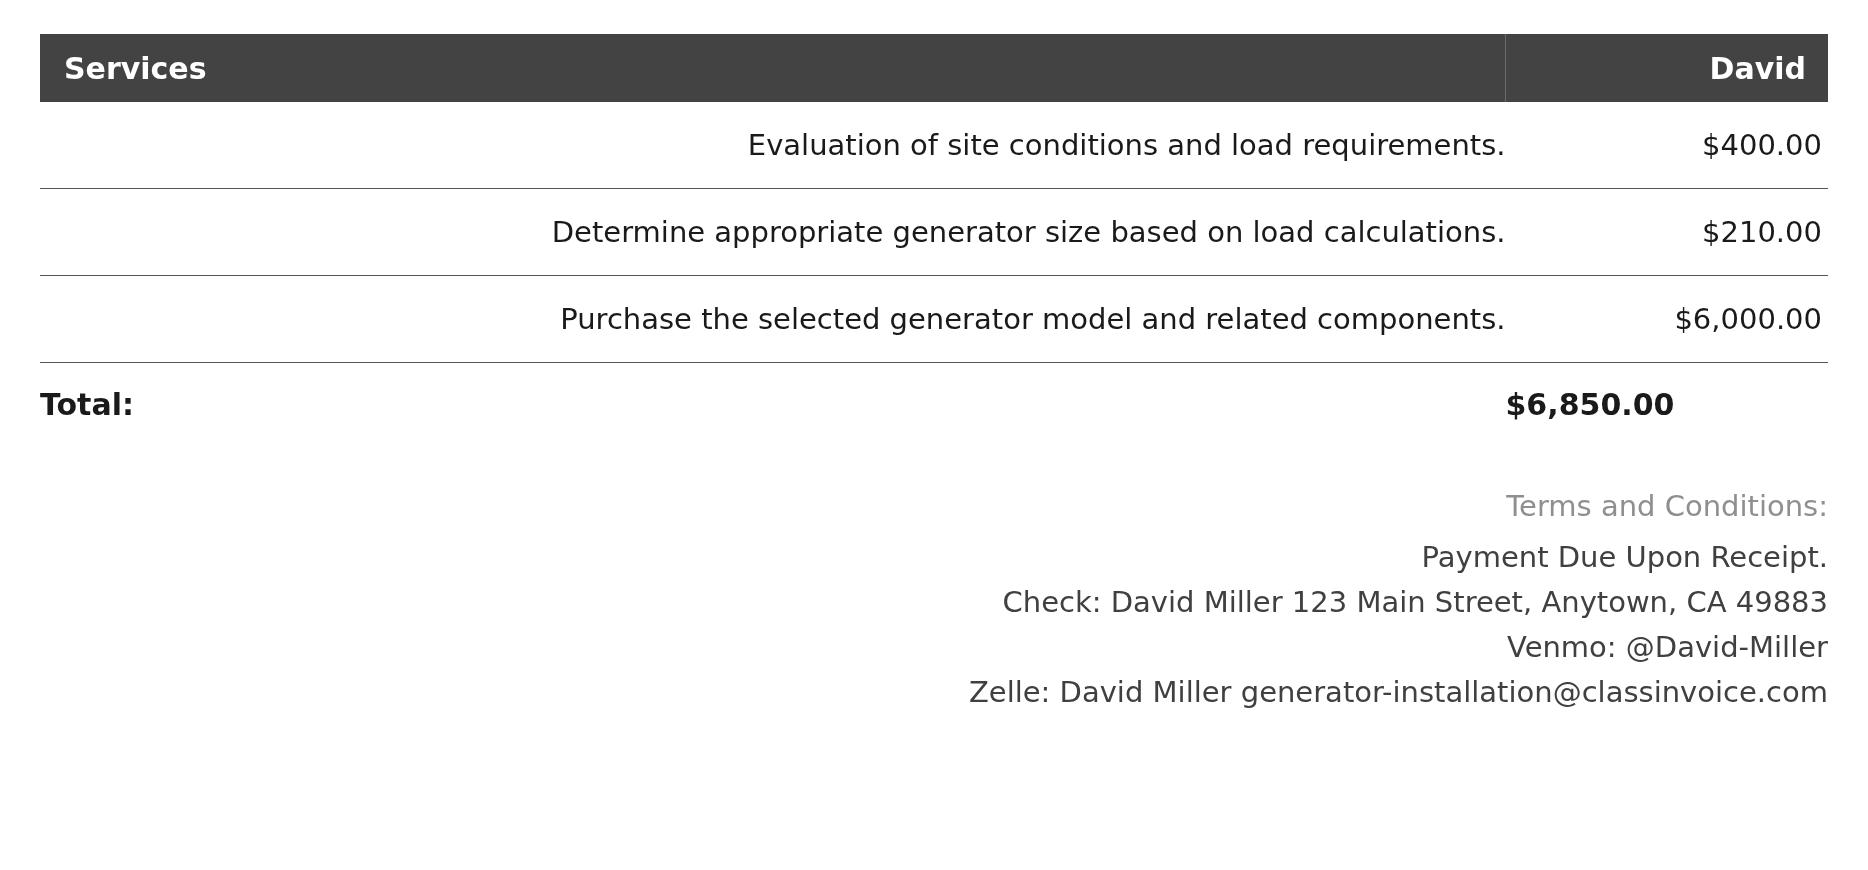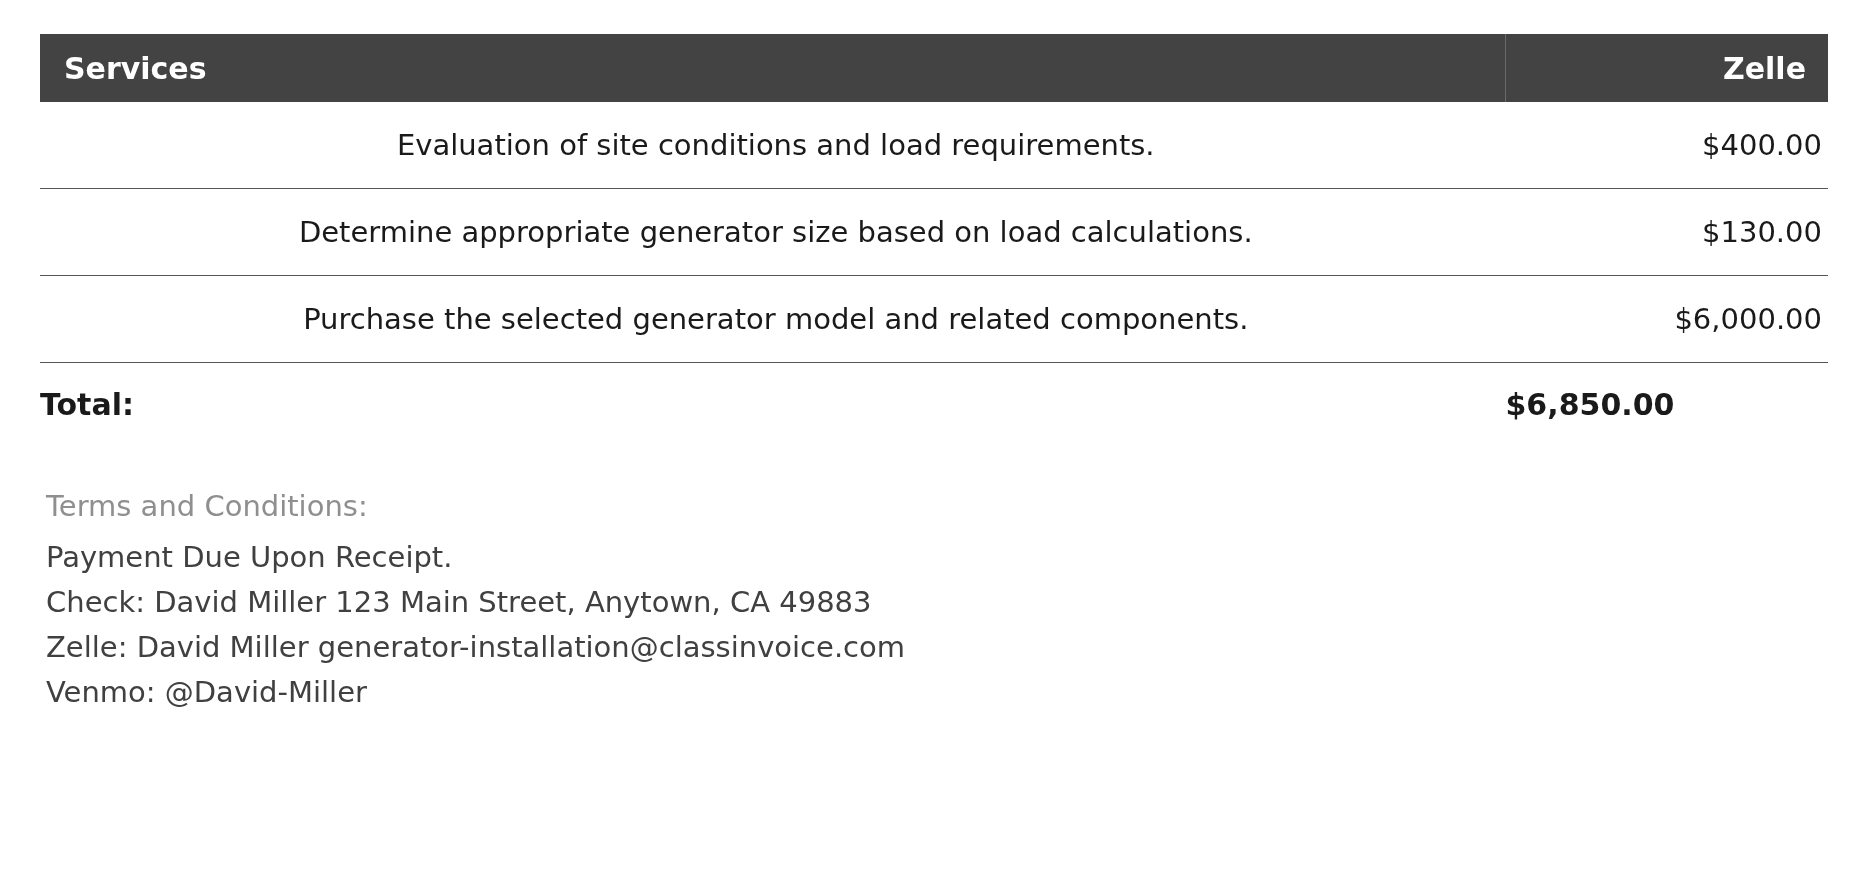--- a/index.html
+++ b/index.html
@@ -52,21 +52,21 @@
     width: 300px;
   }
   tbody td {
     font-size: 29px;
     font-weight: normal;
     height: 86px;
     vertical-align: middle;
     border-bottom: 1.5px solid #555555;
   }
   tbody td.desc {
-    text-align: center;
+    text-align: right;
     padding-left: 6px;
   }
   tbody td.price {
     text-align: right;
     padding-right: 6px;
   }
   tr.total-row td {
     border-bottom: none;
     height: 82px;
     font-weight: bold;
@@ -77,20 +77,21 @@
     padding-right: 26px;
   }
   tr.total-row td.total-value {
     padding-right: 6px;
   }
 
   
   .terms {
     margin-top: 44px;
     padding-left: 6px;
+    text-align: right;
   }
   .terms-title {
     font-size: 29px;
     color: #8f8f8f;
     margin-bottom: 12px;
   }
   .terms-line {
     font-size: 29px;
     color: #404040;
     line-height: 1.55;
@@ -98,44 +99,44 @@
 </style>
 </head>
 <body>
 
 <div class="page">
 
   <table class="services-table">
     <thead>
       <tr>
         <th class="col-service">Services</th>
-        <th class="col-price">Zelle</th>
+        <th class="col-price">David</th>
       </tr>
     </thead>
     <tbody>
       <tr>
         <td class="desc">Evaluation of site conditions and load requirements.</td>
         <td class="price">$400.00</td>
       </tr>
       <tr>
         <td class="desc">Determine appropriate generator size based on load calculations.</td>
-        <td class="price">$130.00</td>
+        <td class="price">$210.00</td>
       </tr>
       <tr>
         <td class="desc">Purchase the selected generator model and related components.</td>
         <td class="price">$6,000.00</td>
       </tr>
       <tr class="total-row">
         <td class="total-label">Total:</td>
         <td class="total-value">$6,850.00</td>
       </tr>
     </tbody>
   </table>
 
   <div class="terms">
     <div class="terms-title">Terms and Conditions:</div>
     <div class="terms-line">Payment Due Upon Receipt.</div>
     <div class="terms-line">Check: David Miller 123 Main Street, Anytown, CA 49883</div>
+    <div class="terms-line">Venmo: @David-Miller</div>
     <div class="terms-line">Zelle: David Miller generator-installation@classinvoice.com</div>
-    <div class="terms-line">Venmo: @David-Miller</div>
   </div>
 
 </div>
 
 </body></html>

